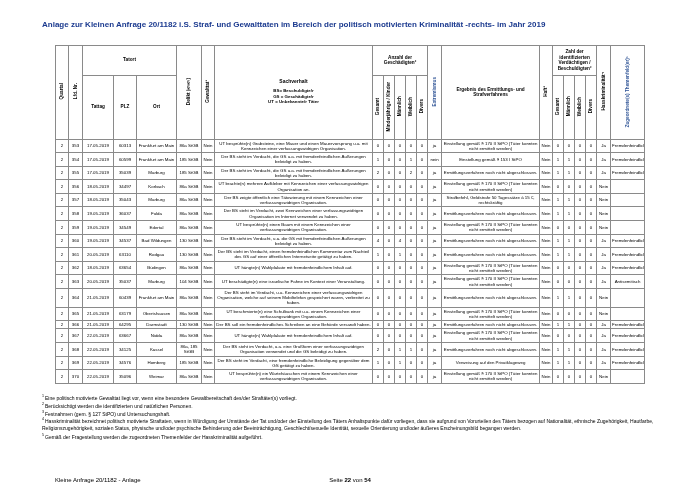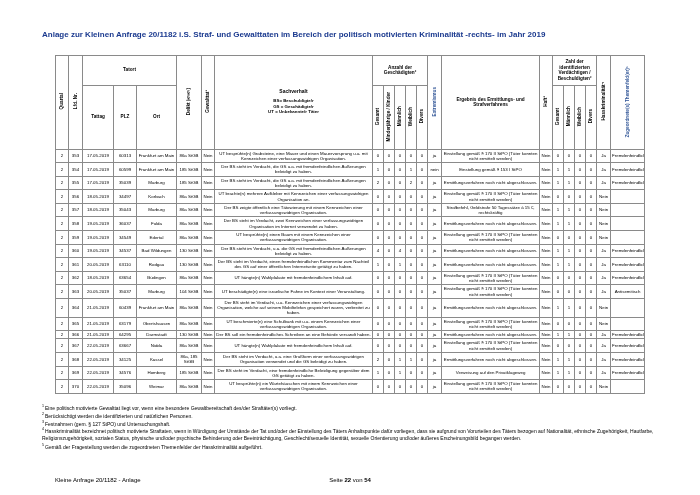--- a/index.html
+++ b/index.html
@@ -1,18 +1,18 @@
 <!DOCTYPE html>
 <html><head>
 <meta charset="utf-8">
 <style>
   * { box-sizing: border-box; }
   html, body { margin:0; padding:0; background:#ffffff; }
   body { width:700px; height:495px; font-family:"Liberation Sans", sans-serif; color:#000; }
-  .page { position:relative; width:700px; height:495px; background:#fff; overflow:hidden; padding:30px 42px 0 42px; }
+  .page { position:relative; width:700px; height:495px; background:#fff; overflow:hidden; padding:20px 42px 0 42px; }
 
   .title { font-size:8px; font-weight:bold; color:#1b3a8f; margin:0 0 15px 0; line-height:1.2; }
 
   table.main { border-collapse:collapse; table-layout:fixed; width:590px; margin-left:13px; }
   table.main th, table.main td { border:1px solid #8a8a8a; padding:1px; text-align:center; vertical-align:middle; overflow:hidden; }
   table.main th { font-size:4.7px; font-weight:bold; line-height:1.15; background:#fff; }
   table.main td { font-size:4.4px; line-height:1.2; }
   thead tr.hrow1 { height:30px; }
   thead tr.hrow2 { height:64px; }
 

